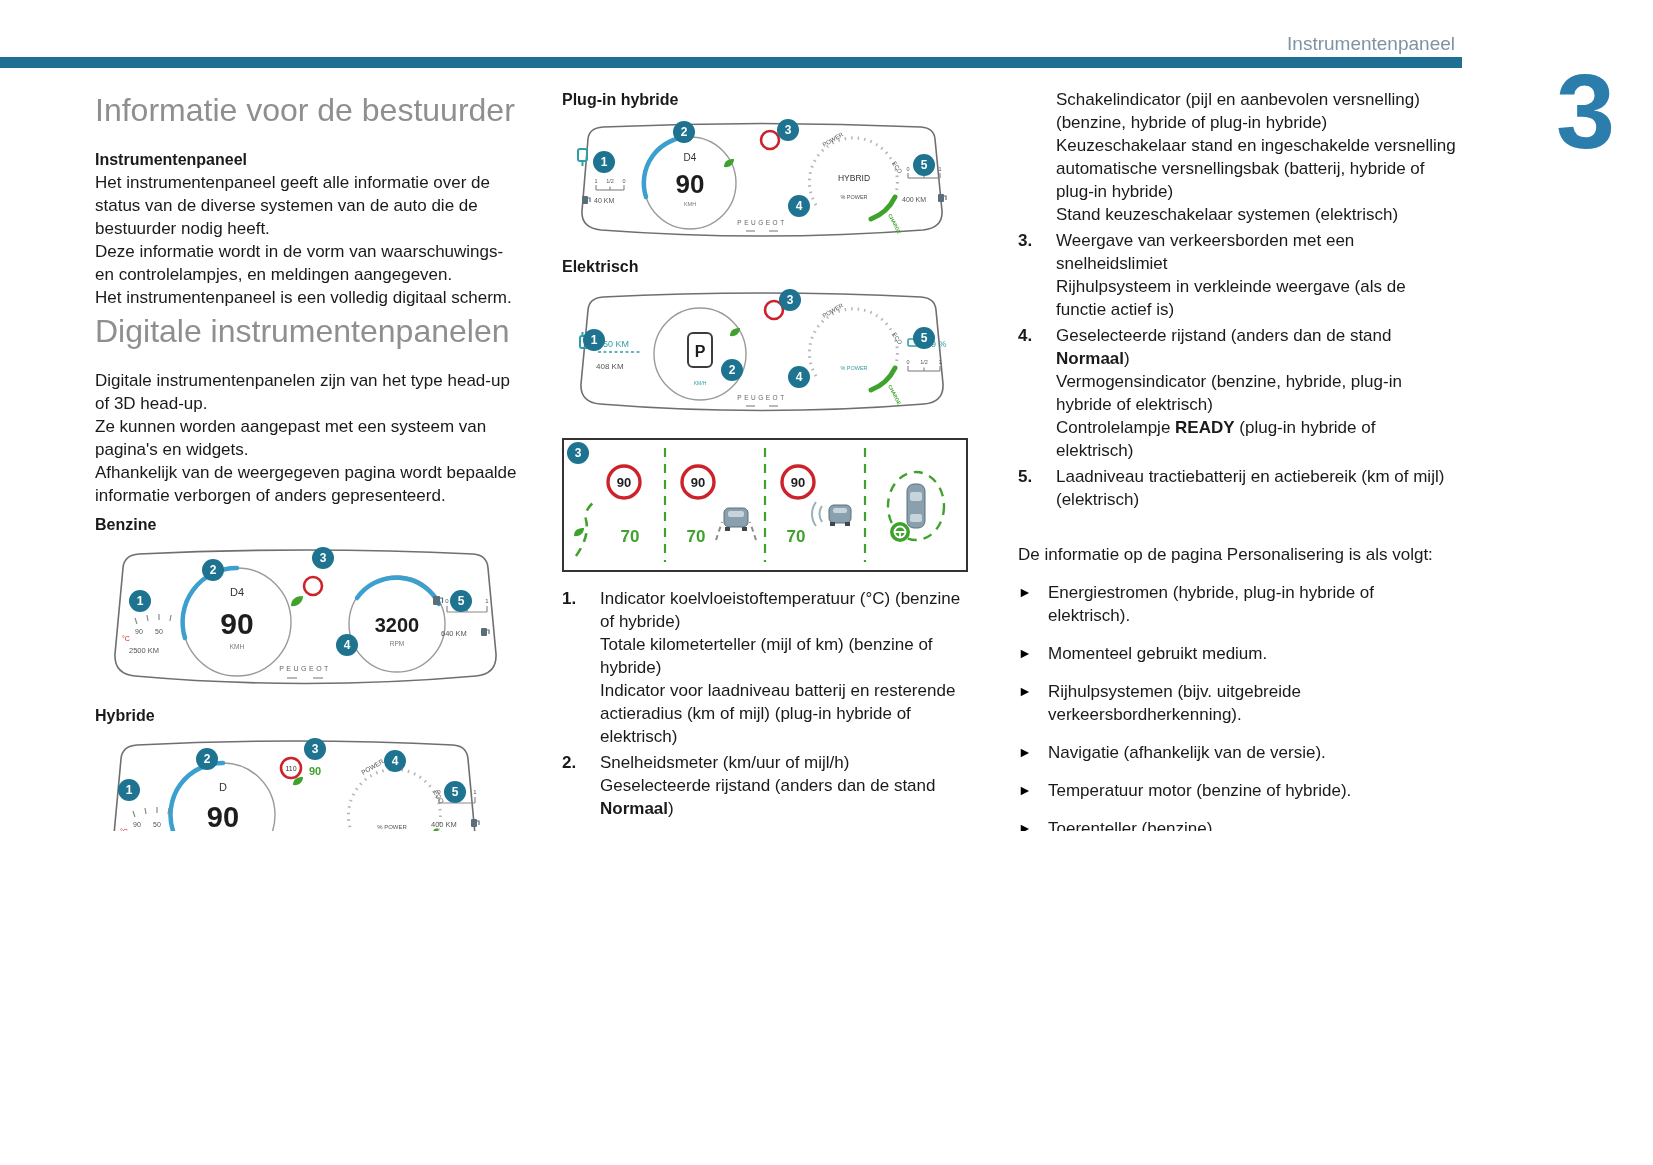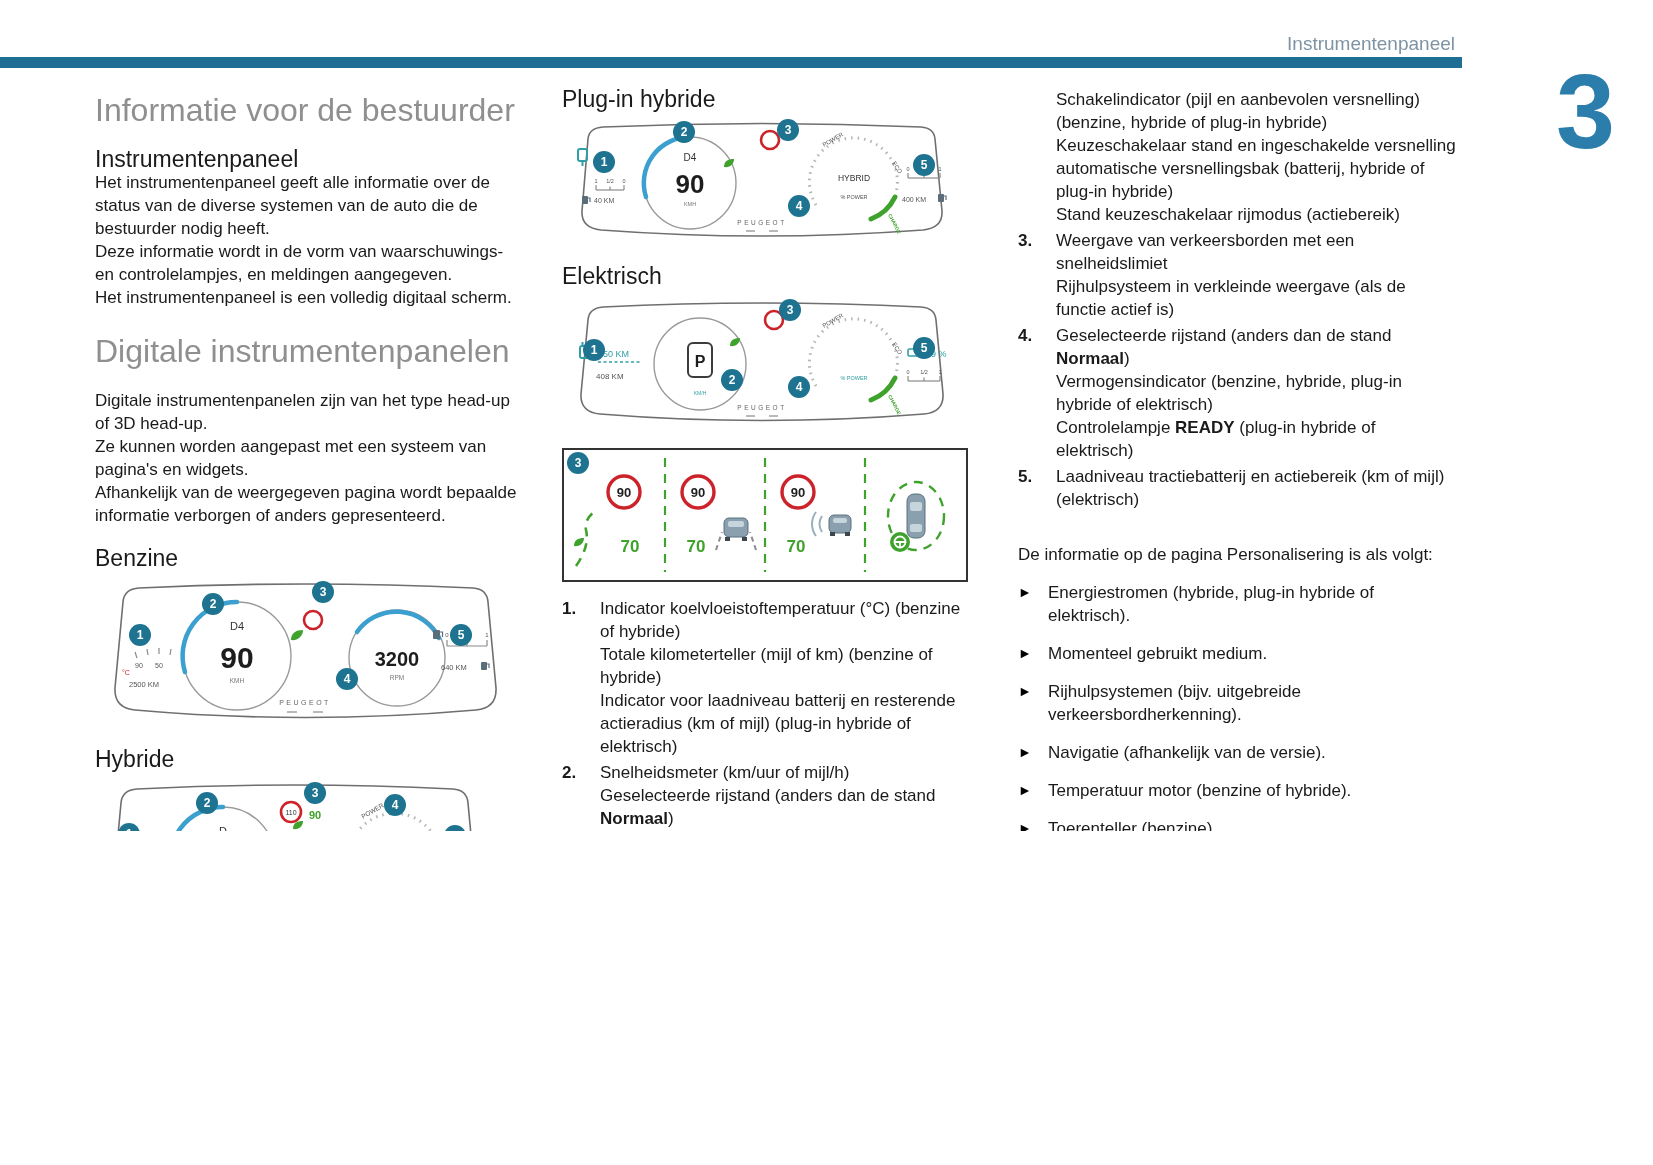--- a/index.html
+++ b/index.html
@@ -6,23 +6,23 @@
   html,body{background:#ffffff}
   .page{position:relative;width:1653px;height:831px;background:#fff;font-family:"Liberation Sans",sans-serif;color:#1a1a1a;overflow:hidden}
   .topbar{position:absolute;left:0;top:57px;width:1462px;height:11px;background:#1f6e93}
   .running-header{position:absolute;top:33px;left:1018px;width:437px;text-align:right;font-size:19px;color:#7e93a4}
   .chapter-number{position:absolute;top:58px;left:1556px;font-size:106px;font-weight:bold;color:#2b7dab;line-height:1}
   .col{position:absolute;top:88px}
   .col-left{left:95px;width:422px}
   .col-mid{left:562px;width:416px}
   .col-right{left:1018px;width:438px}
   .h1{font-size:32px;font-weight:400;color:#8f8f8f;line-height:44px;margin-bottom:16px}
-  .h1-second{margin-top:20px}
-  .subhead{font-size:23px;font-weight:normal;line-height:23px}
-  .variant-label{margin-top:20px}
+  .h1-second{}
+  .subhead{font-size:16px;font-weight:bold;line-height:23px}
+  .variant-label{margin-top:6px}
   .body{font-size:17px;line-height:23px}
   .cluster{display:block;margin:8px 0 10px 0;overflow:visible}
   .signbox{display:inline-block;border:2px solid #333;margin:8px 0 12px 0;line-height:0}
   .list-item{display:flex;margin-top:3px}
   .list-num{width:38px;font-weight:bold;font-size:17px;line-height:23px;flex:none}
   .list-body{flex:1;font-size:17px;line-height:23px}
   .cont-block{padding-left:38px;font-size:17px;line-height:23px}
   .intro{margin-top:32px}
   .bullet{display:flex;margin-top:15px}
   .bullet-glyph{width:30px;flex:none;font-size:14px;line-height:23px;color:#000}
@@ -421,21 +421,21 @@
         <div>Snelheidsmeter (km/uur of mijl/h)</div>
         <div><span>Geselecteerde rijstand (anders dan de stand </span><b>Normaal</b><span>)</span></div>
       </div>
     </div>
   </section>
 
   <section class="col col-right">
     <div class="cont-block">
       <div>Schakelindicator (pijl en aanbevolen versnelling) (benzine, hybride of plug-in hybride)</div>
       <div>Keuzeschakelaar stand en ingeschakelde versnelling automatische versnellingsbak (batterij, hybride of plug-in hybride)</div>
-      <div>Stand keuzeschakelaar rijmodus (actiebereik)</div>
+      <div>Stand keuzeschakelaar systemen (elektrisch)</div>
     </div>
     <div class="list-item">
       <span class="list-num">3.</span>
       <div class="list-body">
         <div>Weergave van verkeersborden met een snelheidslimiet</div>
         <div>Rijhulpsysteem in verkleinde weergave (als de functie actief is)</div>
       </div>
     </div>
     <div class="list-item">
       <span class="list-num">4.</span>

